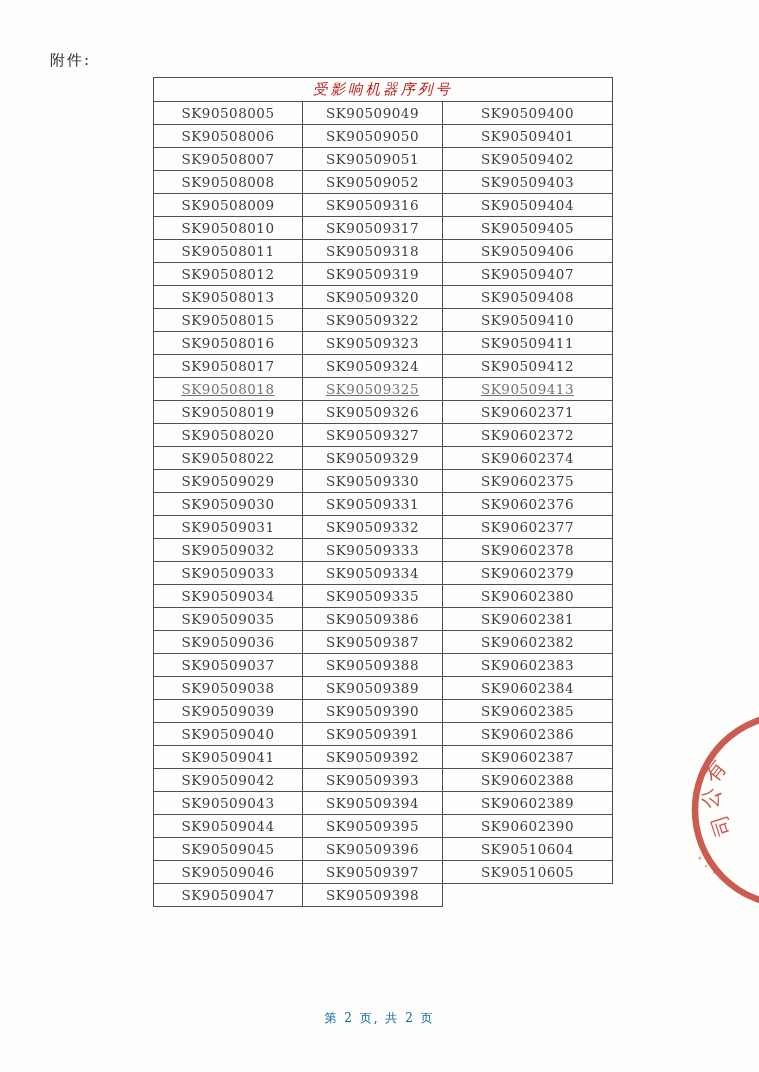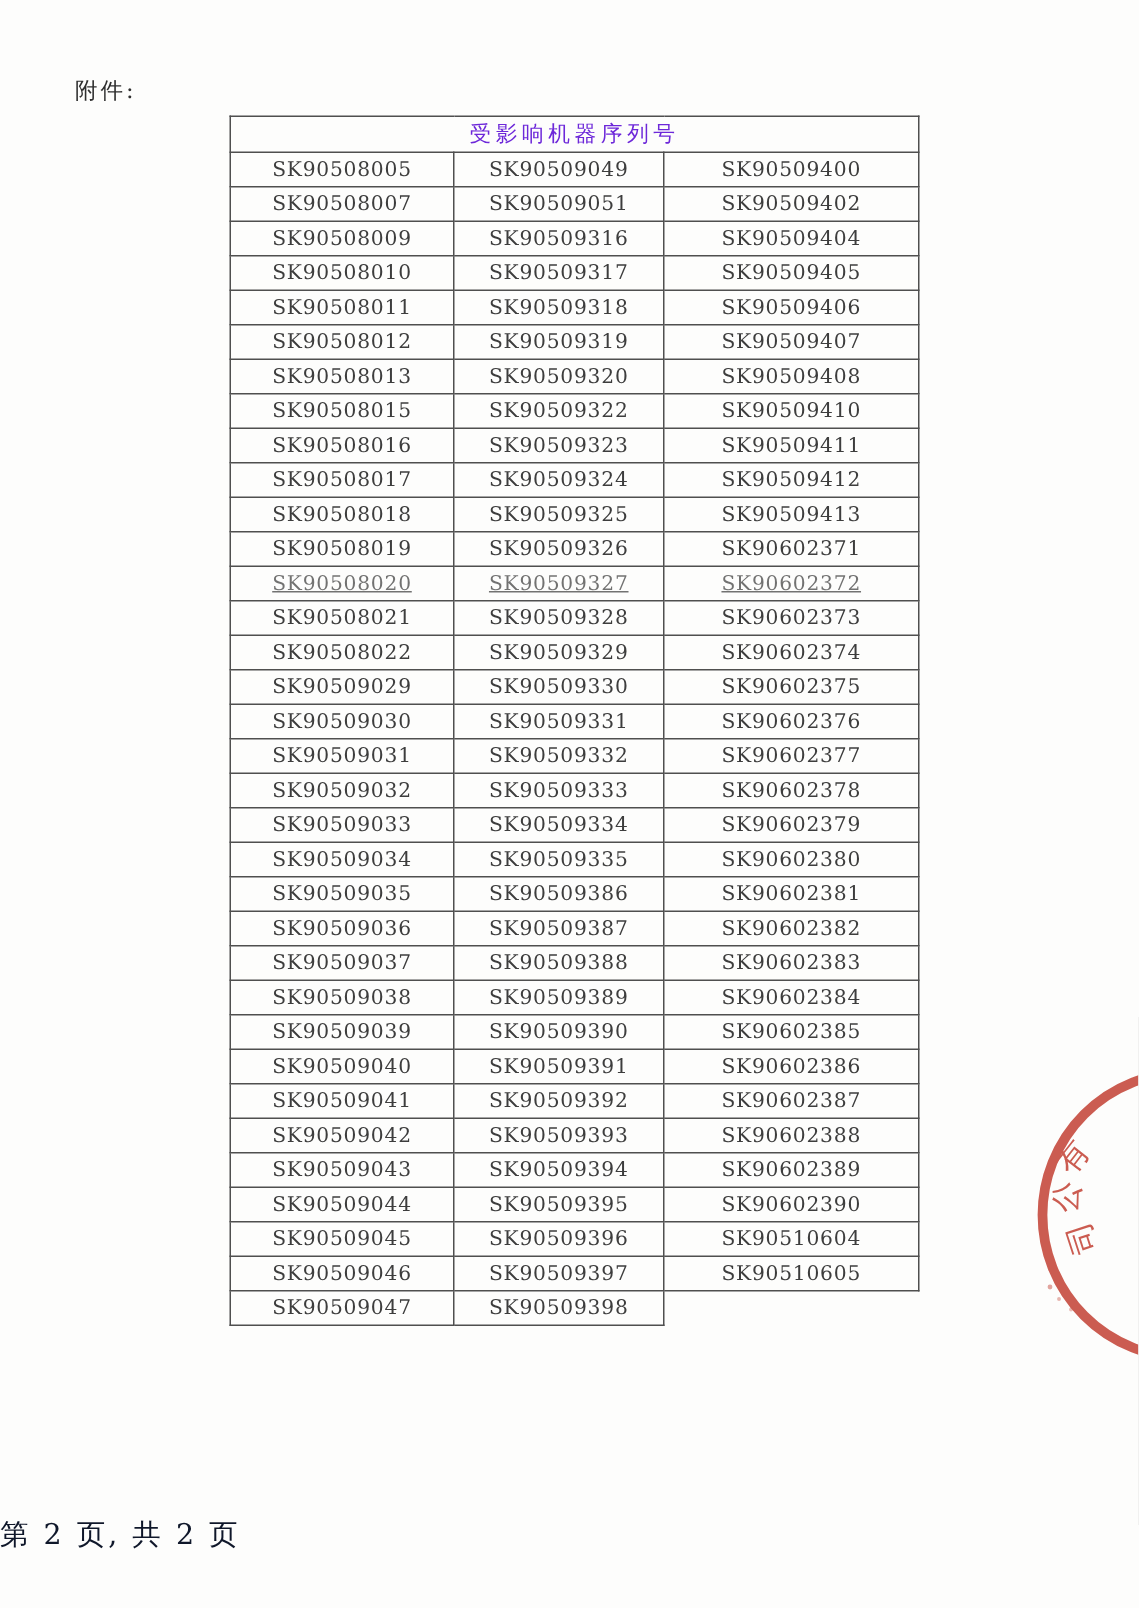--- a/index.html
+++ b/index.html
@@ -37,37 +37,38 @@
     font-size: 13.5px;
     letter-spacing: 0.5px;
     color: #3d3d3d;
     white-space: nowrap;
     overflow: hidden;
   }
   table.serial-table td.table-title-cell {
     height: 23px;
     font-size: 14.5px;
     letter-spacing: 3px;
-    color: #6d28d9;
+    color: #b91c1c;
+    font-style: italic;
   }
   table.serial-table td.ghost {
     border: none;
     background: transparent;
   }
   
   table.serial-table tr:nth-child(14) td { opacity: 0.72; text-decoration: underline; }
   .page-footer {
     position: absolute;
     left: 0;
     top: 1010px;
     width: 100%;
-    text-align: left;
-    font-size: 19px;
+    text-align: center;
+    font-size: 12px;
     letter-spacing: 2px;
-    color: #0f172a;
+    color: #0369a1;
   }
   .stamp {
     position: absolute;
     left: 650px;
     top: 700px;
     width: 109px;
     height: 225px;
     pointer-events: none;
   }
 </style>
@@ -88,25 +89,35 @@
       <tr>
         <td colspan="3" class="table-title-cell">受影响机器序列号</td>
       </tr>
 
         <tr>
           <td>SK90508005</td>
           <td>SK90509049</td>
           <td>SK90509400</td>
         </tr>
         <tr>
+          <td>SK90508006</td>
+          <td>SK90509050</td>
+          <td>SK90509401</td>
+        </tr>
+        <tr>
           <td>SK90508007</td>
           <td>SK90509051</td>
           <td>SK90509402</td>
         </tr>
         <tr>
+          <td>SK90508008</td>
+          <td>SK90509052</td>
+          <td>SK90509403</td>
+        </tr>
+        <tr>
           <td>SK90508009</td>
           <td>SK90509316</td>
           <td>SK90509404</td>
         </tr>
         <tr>
           <td>SK90508010</td>
           <td>SK90509317</td>
           <td>SK90509405</td>
         </tr>
         <tr>
@@ -146,25 +157,20 @@
         </tr>
         <tr>
           <td>SK90508019</td>
           <td>SK90509326</td>
           <td>SK90602371</td>
         </tr>
         <tr>
           <td>SK90508020</td>
           <td>SK90509327</td>
           <td>SK90602372</td>
-        </tr>
-        <tr>
-          <td>SK90508021</td>
-          <td>SK90509328</td>
-          <td>SK90602373</td>
         </tr>
         <tr>
           <td>SK90508022</td>
           <td>SK90509329</td>
           <td>SK90602374</td>
         </tr>
         <tr>
           <td>SK90509029</td>
           <td>SK90509330</td>
           <td>SK90602375</td>

